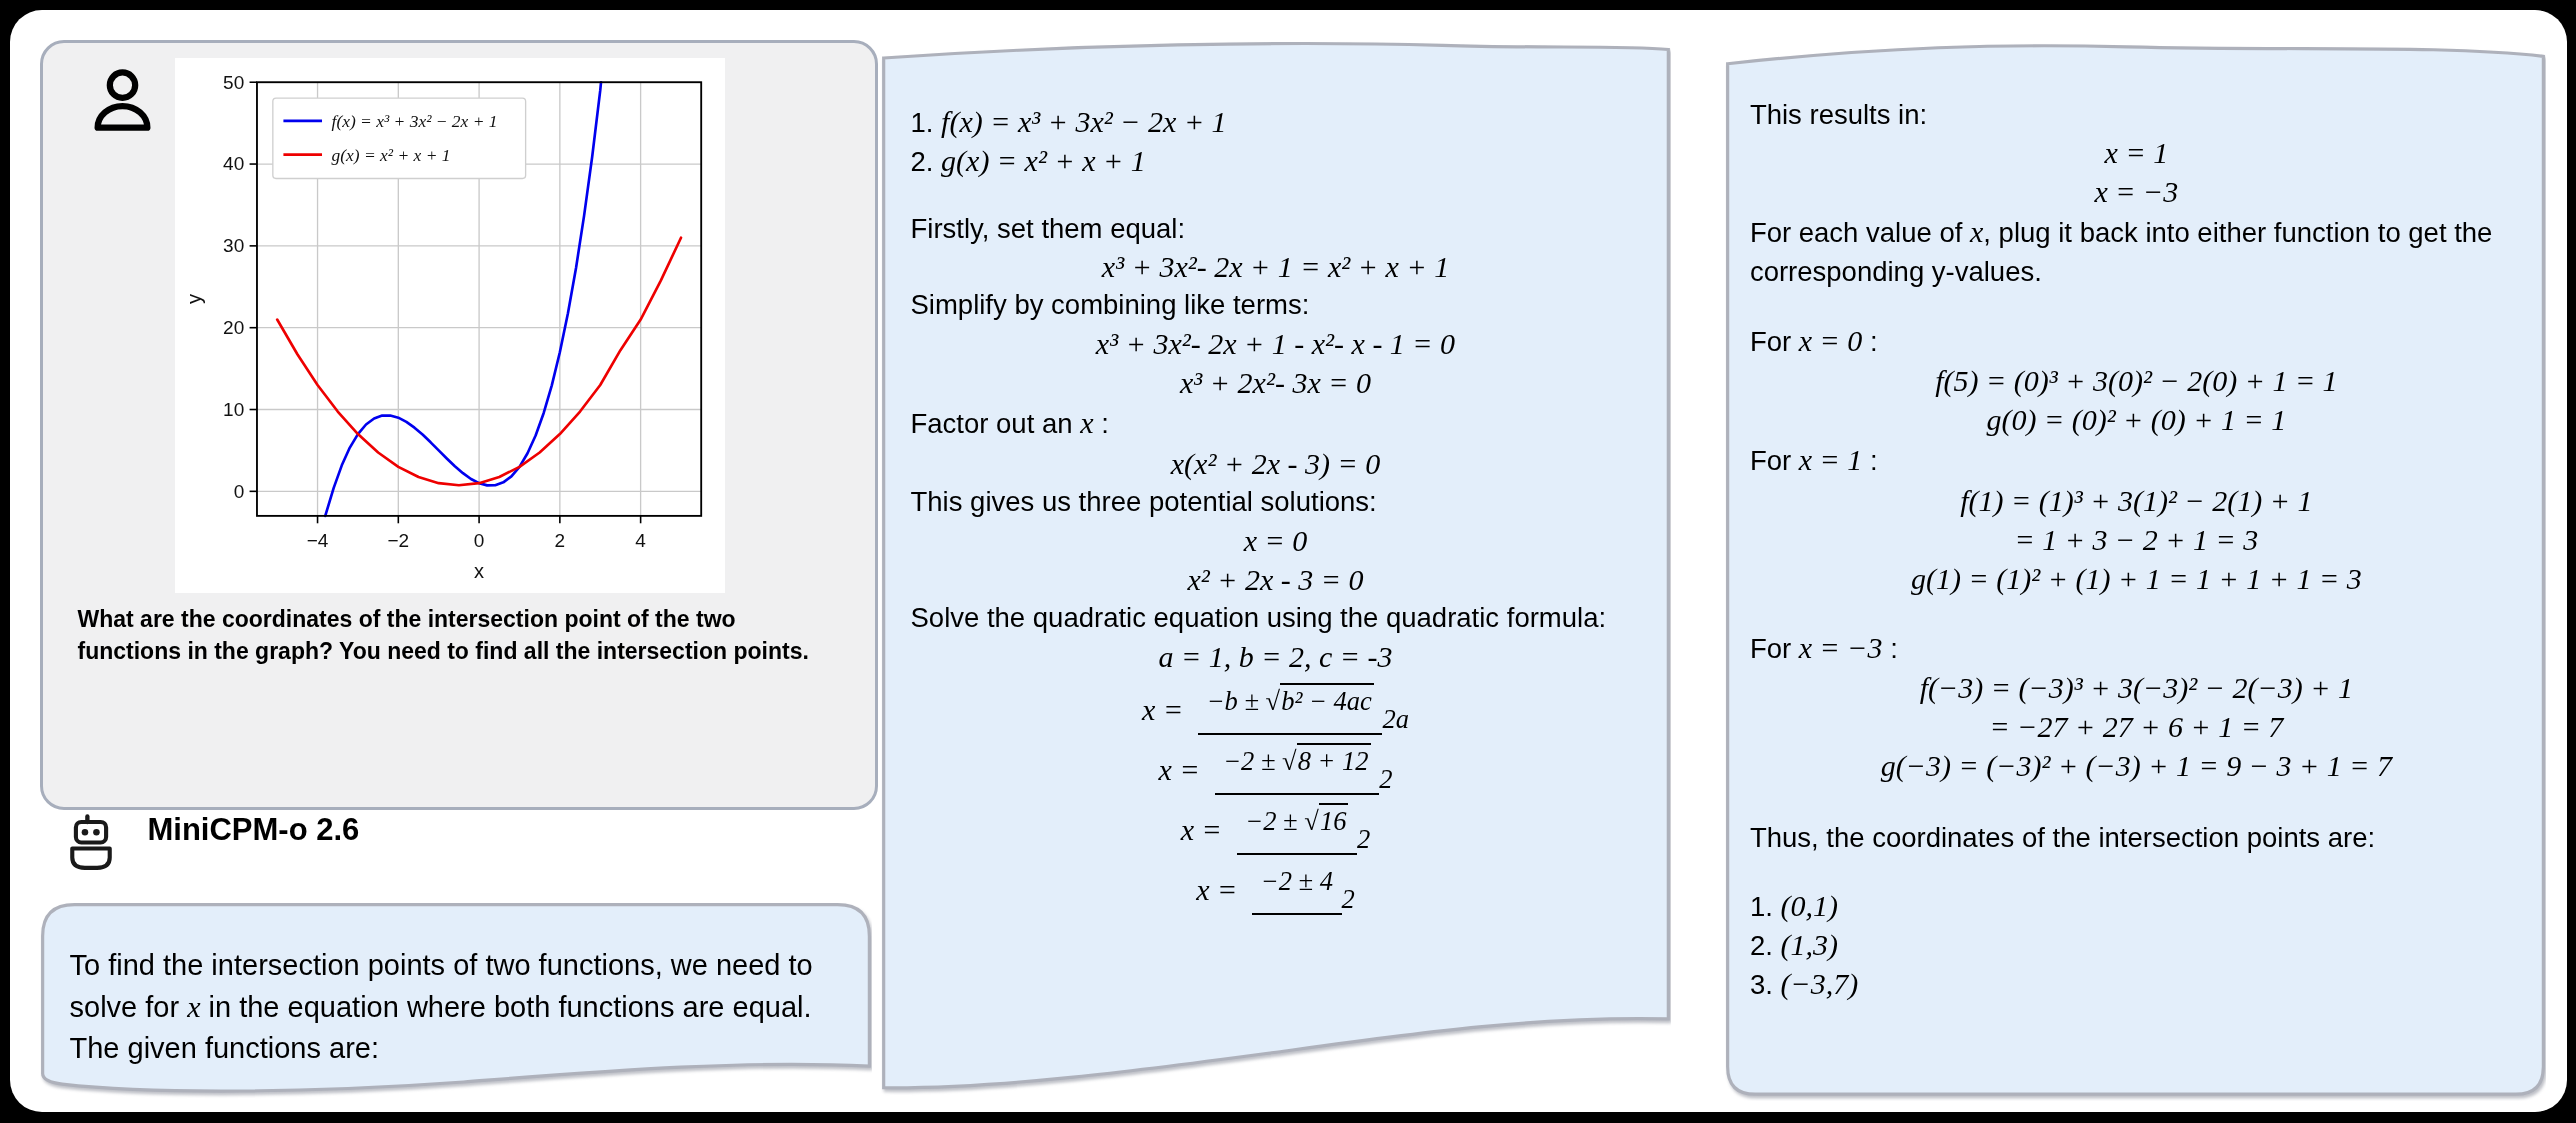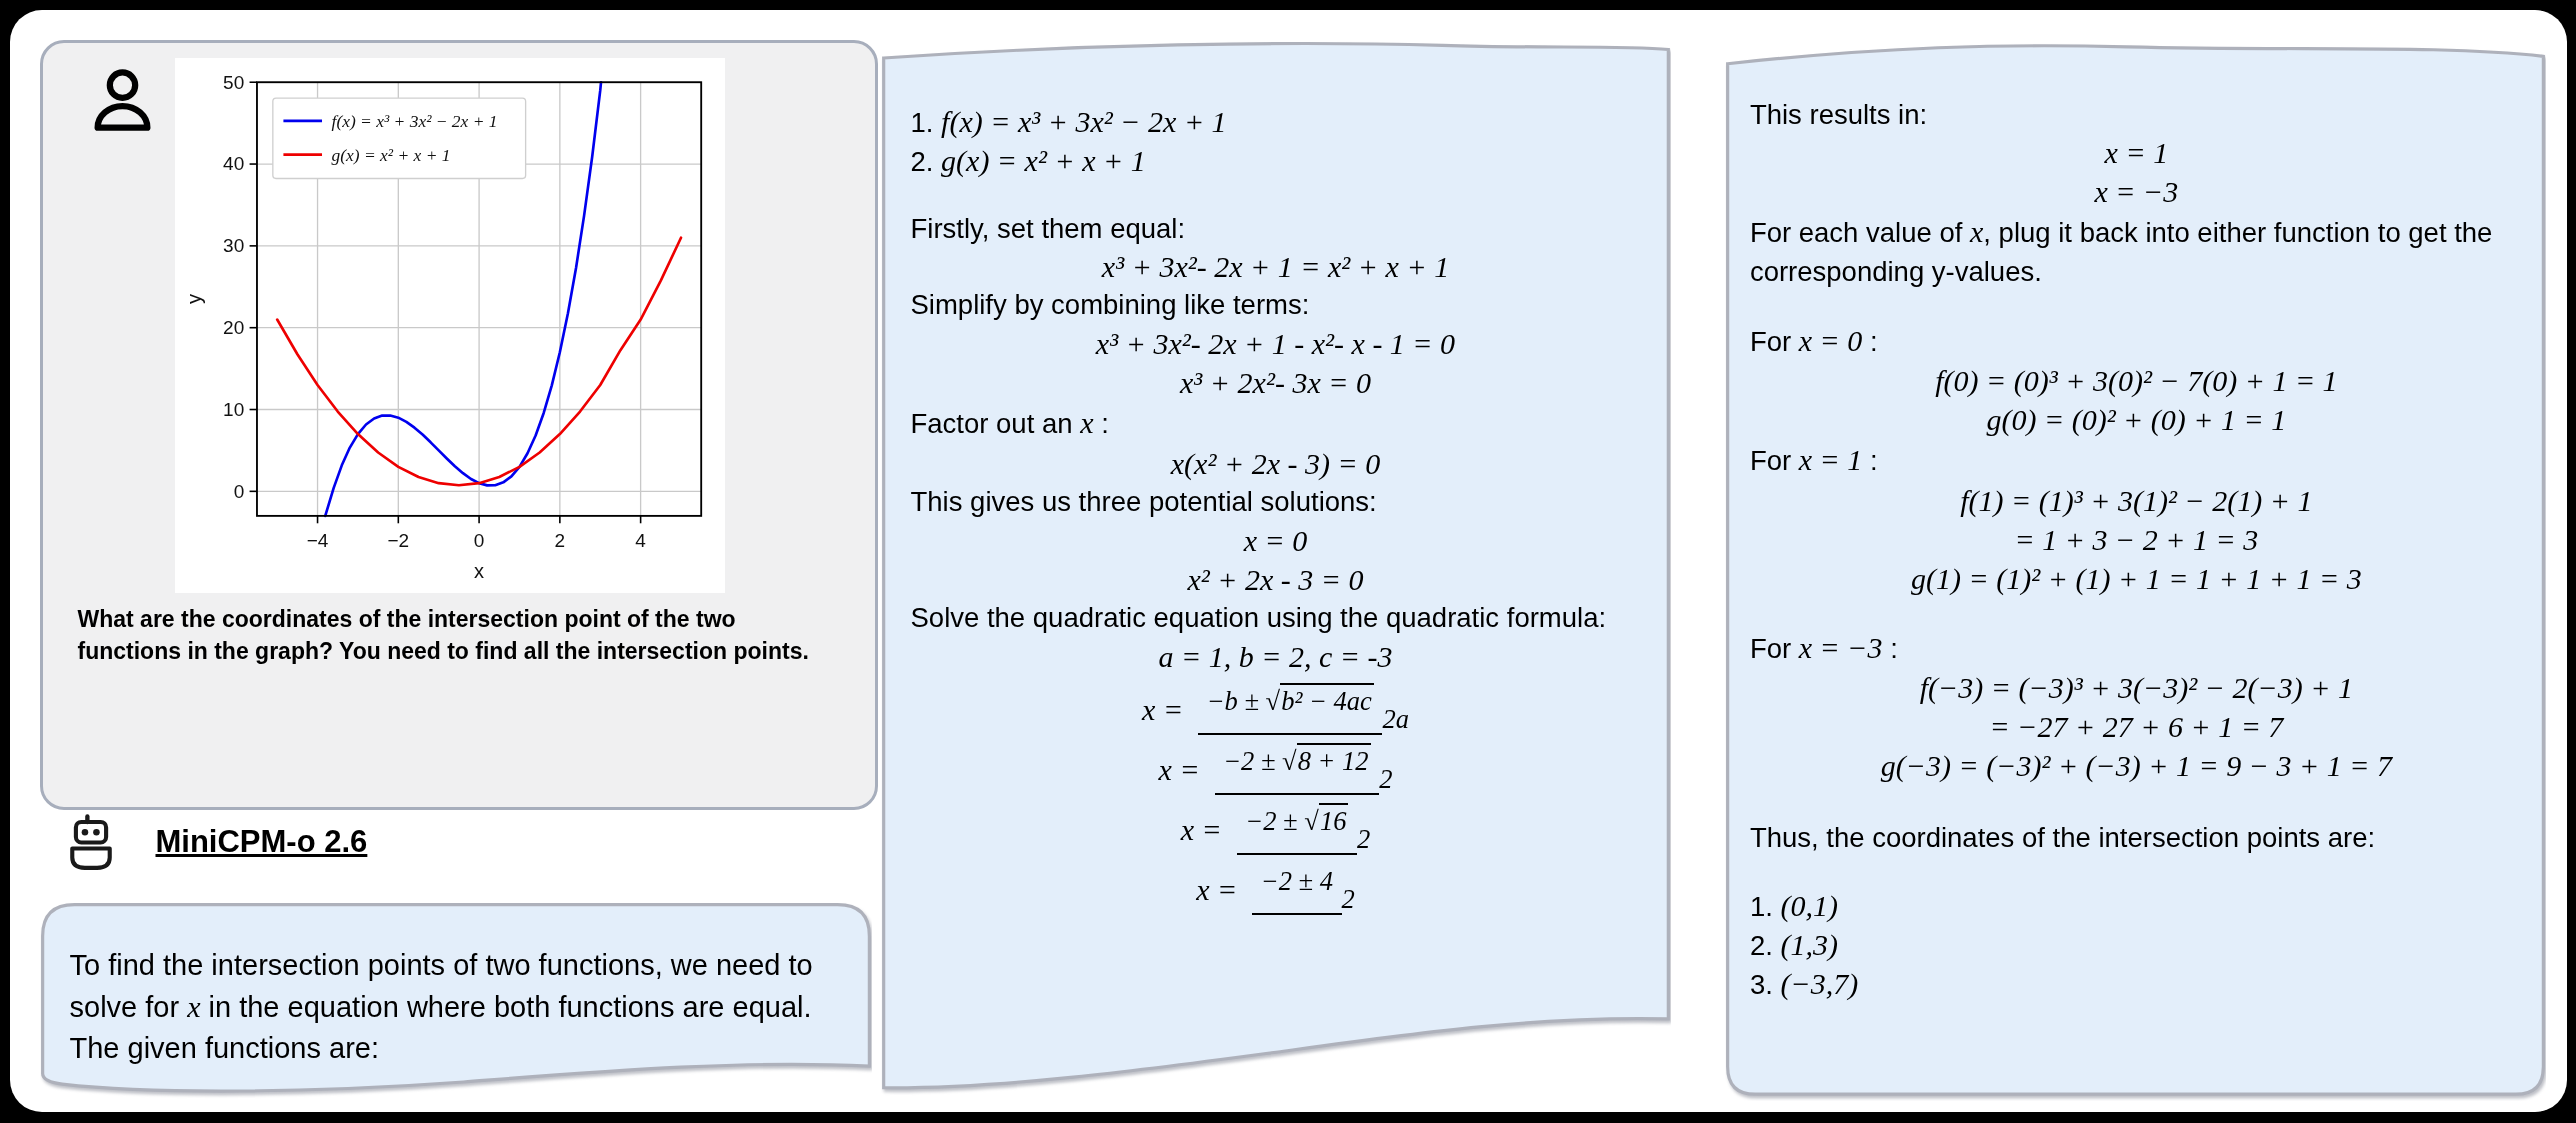--- a/index.html
+++ b/index.html
@@ -10,21 +10,21 @@
   
   .user-card{position:absolute;left:30px;top:30px;width:832px;height:764px;background:#f0f0f1;
              border:3.2px solid #a7aebc;border-radius:24px;}
   .person-icon{position:absolute;left:41px;top:17px;width:77px;height:84px;}
   .figure{position:absolute;left:132px;top:15px;width:550px;height:535px;background:#fff;}
   .figure svg{display:block;}
   .question{position:absolute;left:35px;top:560px;width:736px;font-size:23px;line-height:1.42;
             font-weight:700;color:#000;}
 
   
-  .model-row{position:absolute;left:52px;top:802px;display:flex;align-items:center;gap:36px;text-decoration:underline;}
+  .model-row{position:absolute;left:52px;top:802px;display:flex;align-items:flex-start;gap:28px;}
   .robot-icon{width:58px;height:61px;}
   .model-name{font-size:31px;font-weight:700;color:#000;}
 
   
   .bubble{position:absolute;}
   .bubble > svg.bg{position:absolute;left:0;top:0;}
   .bubble .content{position:absolute;z-index:2;}
   .shadow{filter:drop-shadow(3px 5px 3px rgba(110,115,130,.45));}
 
   .bubble-intro{left:30px;top:892px;width:832px;height:197px;}
@@ -186,21 +186,21 @@
       <svg class="bg" width="821" height="1061" viewBox="0 0 1552 2004">
         <path class="shadow" d="M 5,44 C 300,12 520,6 760,12 C 1080,20 1350,8 1547,30 L 1547,1940 Q 1547,1992 1495,1992 L 57,1992 Q 5,1992 5,1940 Z" fill="#e3eefa" stroke="#aeb1bb" stroke-width="6"></path>
       </svg>
       <div class="content">
           <div class="ln lnb lft"><span class="sp">This results in:</span></div>
           <div class="ln lnm ctr"><span class="sm">x = 1</span></div>
           <div class="ln lnm ctr"><span class="sm">x = −3</span></div>
           <div class="ln lnb lft"><span class="sp">For each value of </span><span class="sm">x</span><span class="sp">, plug it back into either function to get the corresponding y-values.</span></div>
           <div style="height: 29px;"></div>
           <div class="ln lnb lft"><span class="sp">For </span><span class="sm">x = 0</span><span class="sp"> :</span></div>
-          <div class="ln lnm ctr"><span class="sm">f(0) = (0)³ + 3(0)² − 7(0) + 1 = 1</span></div>
+          <div class="ln lnm ctr"><span class="sm">f(5) = (0)³ + 3(0)² − 2(0) + 1 = 1</span></div>
           <div class="ln lnm ctr"><span class="sm">g(0) = (0)² + (0) + 1 = 1</span></div>
           <div class="ln lnb lft"><span class="sp">For </span><span class="sm">x = 1</span><span class="sp"> :</span></div>
           <div class="ln lnm ctr"><span class="sm">f(1) = (1)³ + 3(1)² − 2(1) + 1</span></div>
           <div class="ln lnm ctr"><span class="sm">= 1 + 3 − 2 + 1 = 3</span></div>
           <div class="ln lnm ctr"><span class="sm">g(1) = (1)² + (1) + 1 = 1 + 1 + 1 = 3</span></div>
           <div style="height: 29px;"></div>
           <div class="ln lnb lft"><span class="sp">For </span><span class="sm">x = −3</span><span class="sp"> :</span></div>
           <div class="ln lnm ctr"><span class="sm">f(−3) = (−3)³ + 3(−3)² − 2(−3) + 1</span></div>
           <div class="ln lnm ctr"><span class="sm">= −27 + 27 + 6 + 1 = 7</span></div>
           <div class="ln lnm ctr"><span class="sm">g(−3) = (−3)² + (−3) + 1 = 9 − 3 + 1 = 7</span></div>

